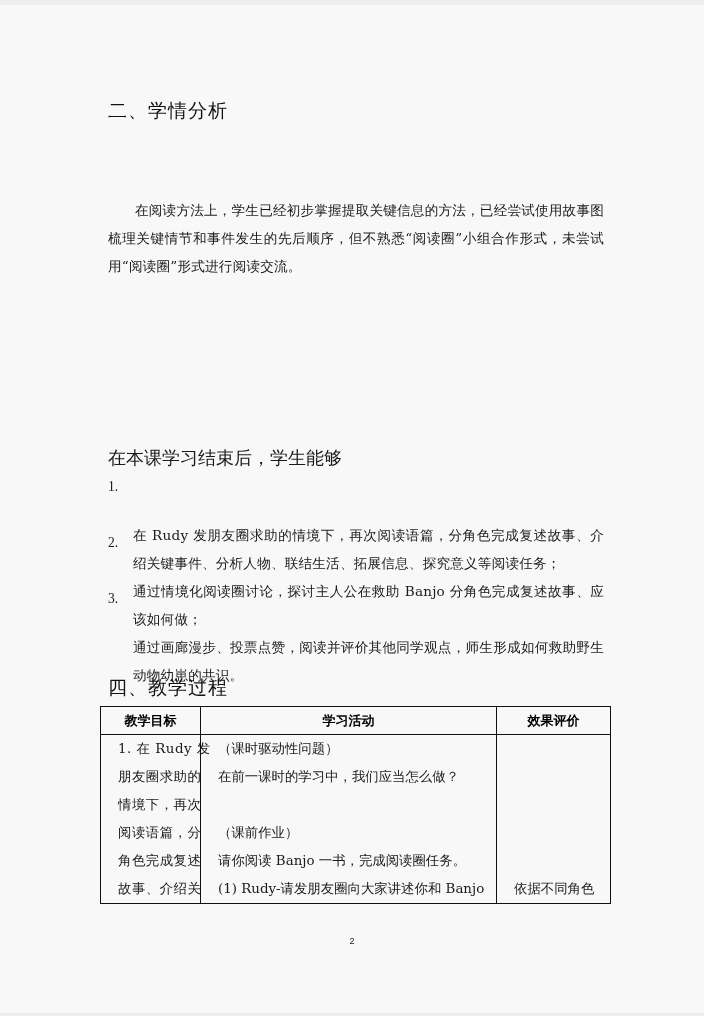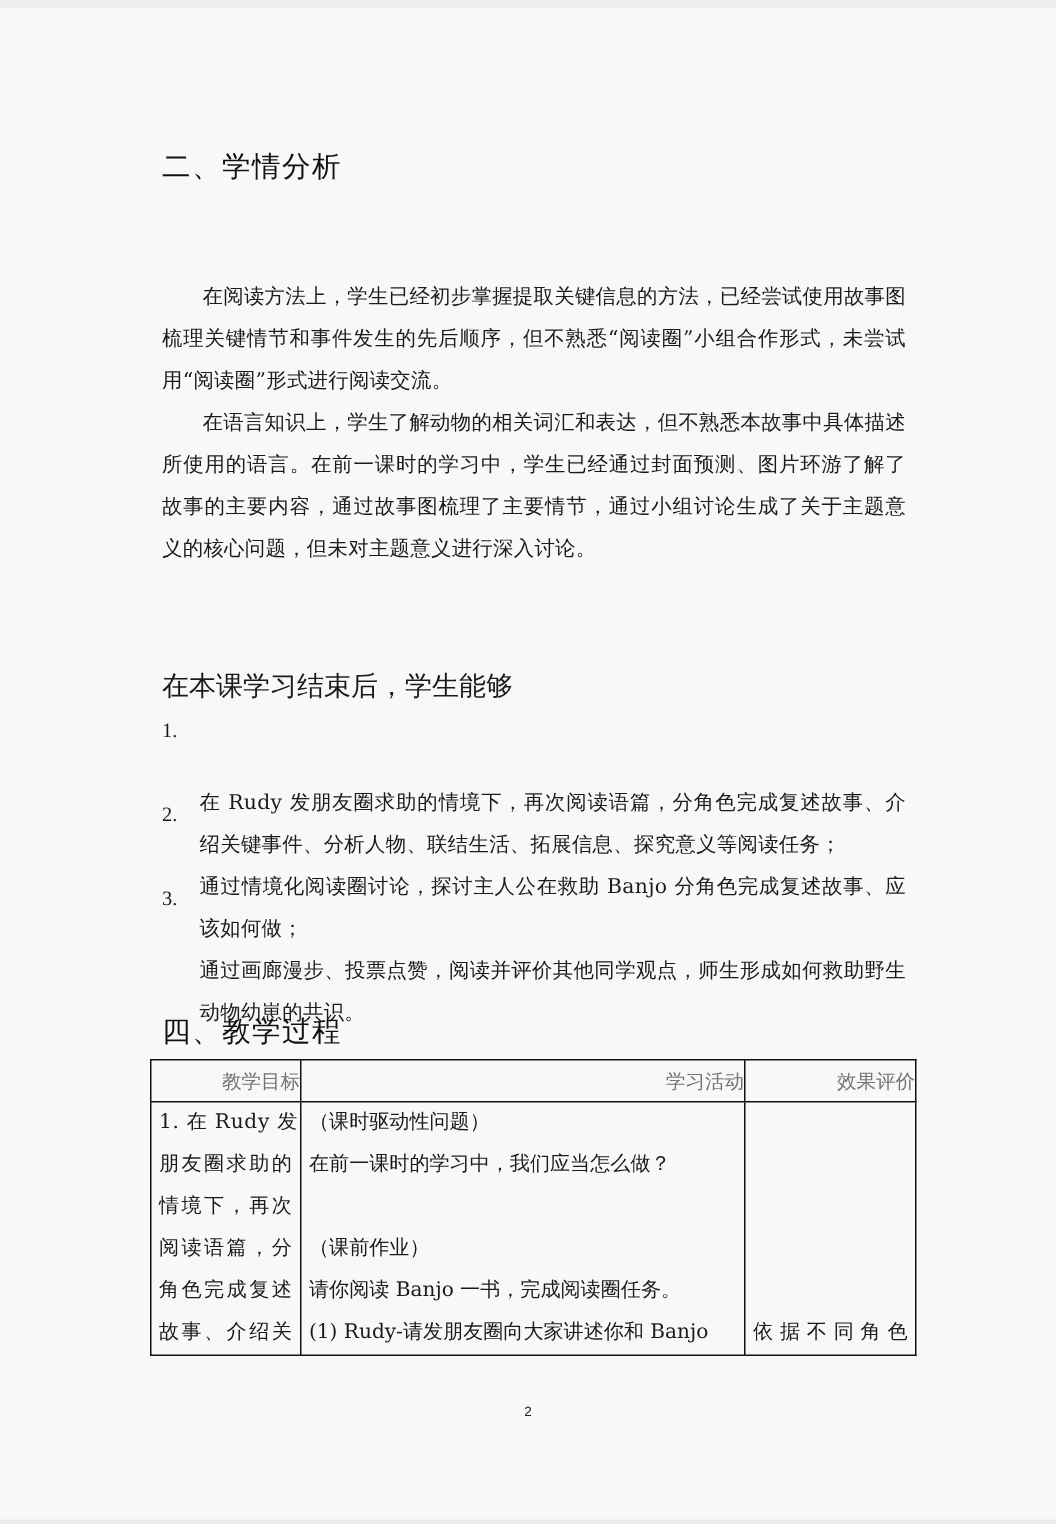--- a/index.html
+++ b/index.html
@@ -87,29 +87,29 @@
       font-size: 13.4px;
       table-layout: fixed;
     }
     table.process th, table.process td {
       border: 1.3px solid #111;
       vertical-align: top;
     }
     table.process th {
       height: 28px;
       font-family: "DejaVu Sans", "Liberation Sans", sans-serif;
-      font-weight: normal;
+      font-weight: bold;
       font-size: 13px;
-      text-align: right;
+      text-align: center;
       vertical-align: middle;
-      color: #737373;
+      color: #000000;
     }
     table.process td {
       line-height: 28px;
-      padding: 0 5px;
+      padding: 0 17px;
     }
     .col-goal { width: 100px; }
     .col-act  { width: 296px; }
     .col-eval { width: 114px; }
     .cell-lines div {
       white-space: nowrap;
       height: 28px;
     }
     .goal-cell .cell-lines div {
       text-align: justify;
@@ -134,23 +134,22 @@
 </head>
 <body>
 
 <div class="top-rule"></div>
 
 <div class="page">
 
   <h2 class="section-heading" style="top:98px;">二、学情分析</h2>
 
 
-  <p class="para" style="top:184px;">在阅读方法上，学生已经初步掌握提取关键信息的方法，已经尝试使用故事图梳理关键情节和事件发生的先后顺序，但不熟悉“阅读圈”小组合作形式，未尝试用“阅读圈”形式进行阅读交流。</p>
-
-  <p class="para" style="top:268px;">在语言知识上，学生了解动物的相关词汇和表达，但不熟悉本故事中具体描述所使用的语言。在前一课时的学习中，学生已经通过封面预测、图片环游了解了故事的主要内容，通过故事图梳理了主要情节，通过小组讨论生成了关于主题意义的核心问题，但未对主题意义进行深入讨论。</p>
+  <p class="para" style="top:196px;">在阅读方法上，学生已经初步掌握提取关键信息的方法，已经尝试使用故事图梳理关键情节和事件发生的先后顺序，但不熟悉“阅读圈”小组合作形式，未尝试用“阅读圈”形式进行阅读交流。</p>
+
 
 
   <div class="intro-line" style="top:444px;">在本课学习结束后，学生能够</div>
 
   <div class="obj-item" style="top:473px;">
     <span class="obj-num">1.</span>
     <div class="obj-text">在 Rudy 发朋友圈求助的情境下，再次阅读语篇，分角色完成复述故事、介绍关键事件、分析人物、联结生活、拓展信息、探究意义等阅读任务；</div>
   </div>
 
   <div class="obj-item" style="top:529px;">

